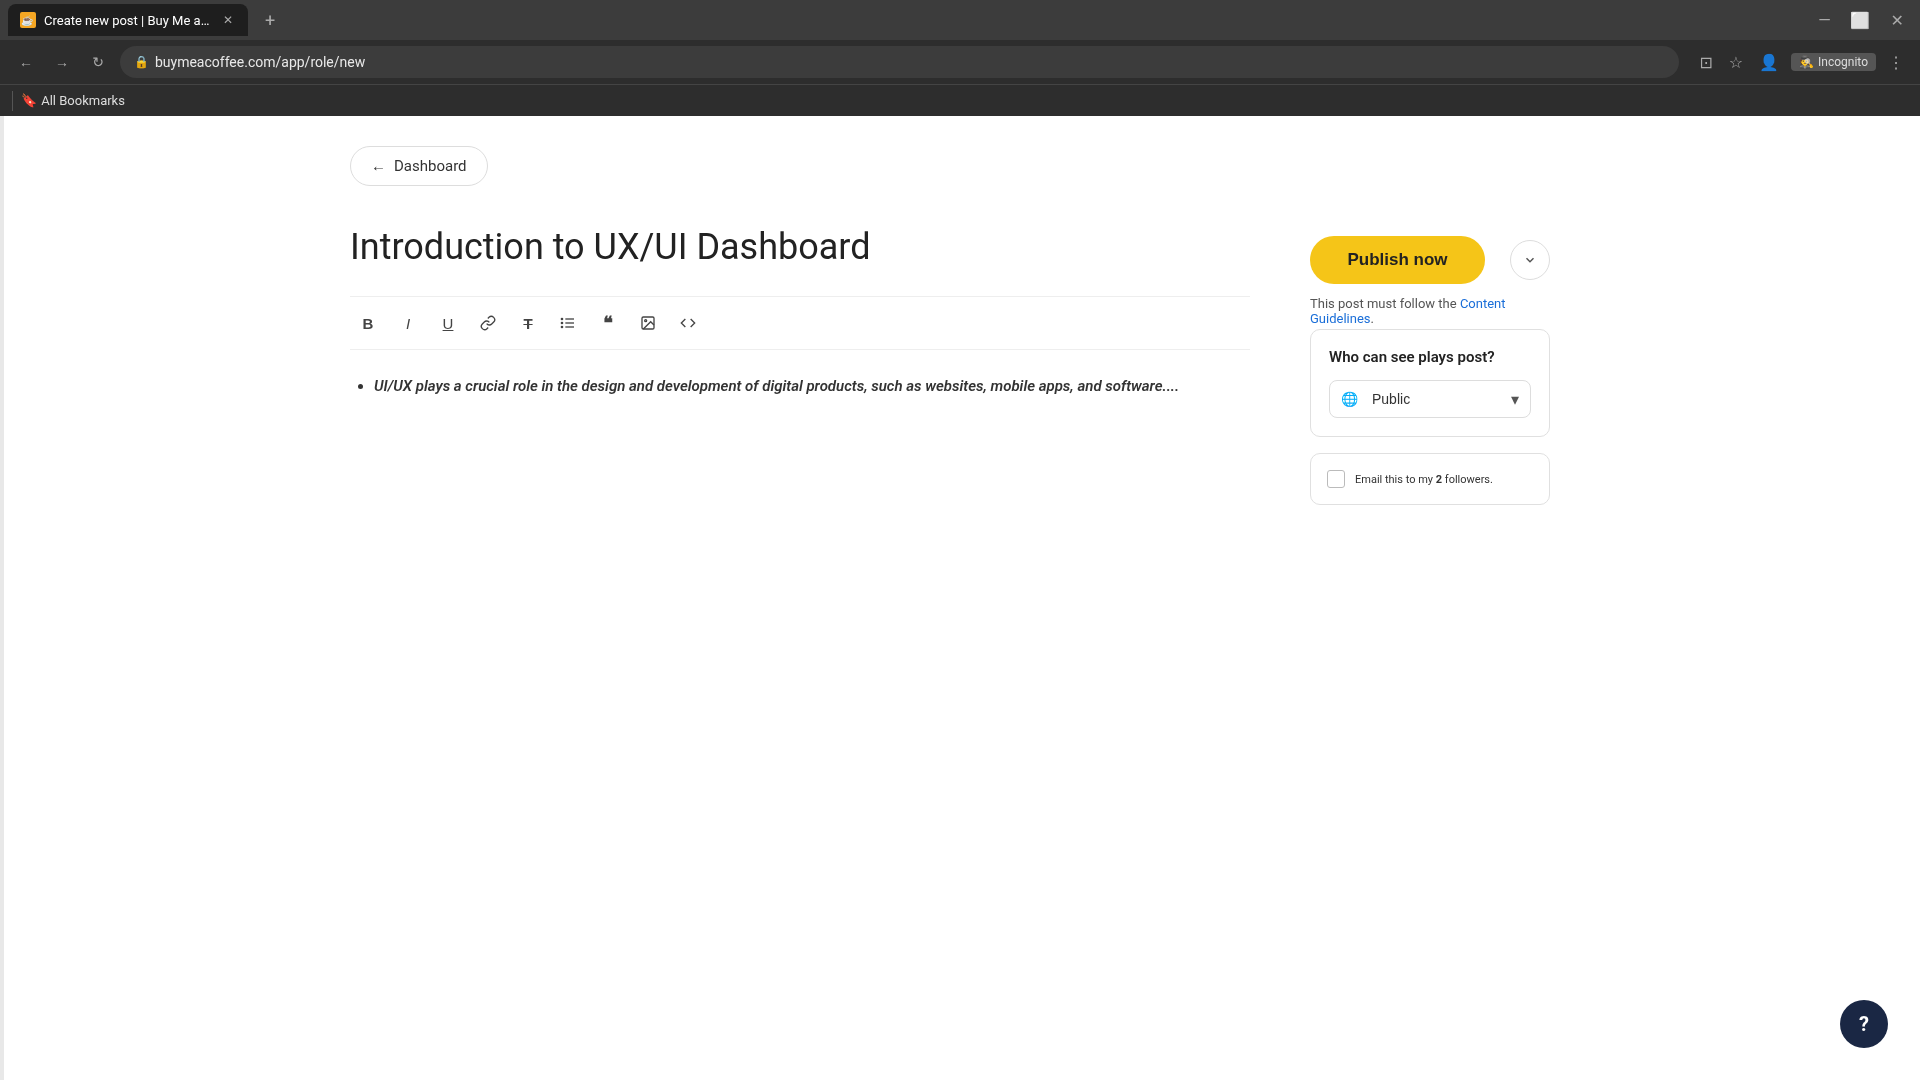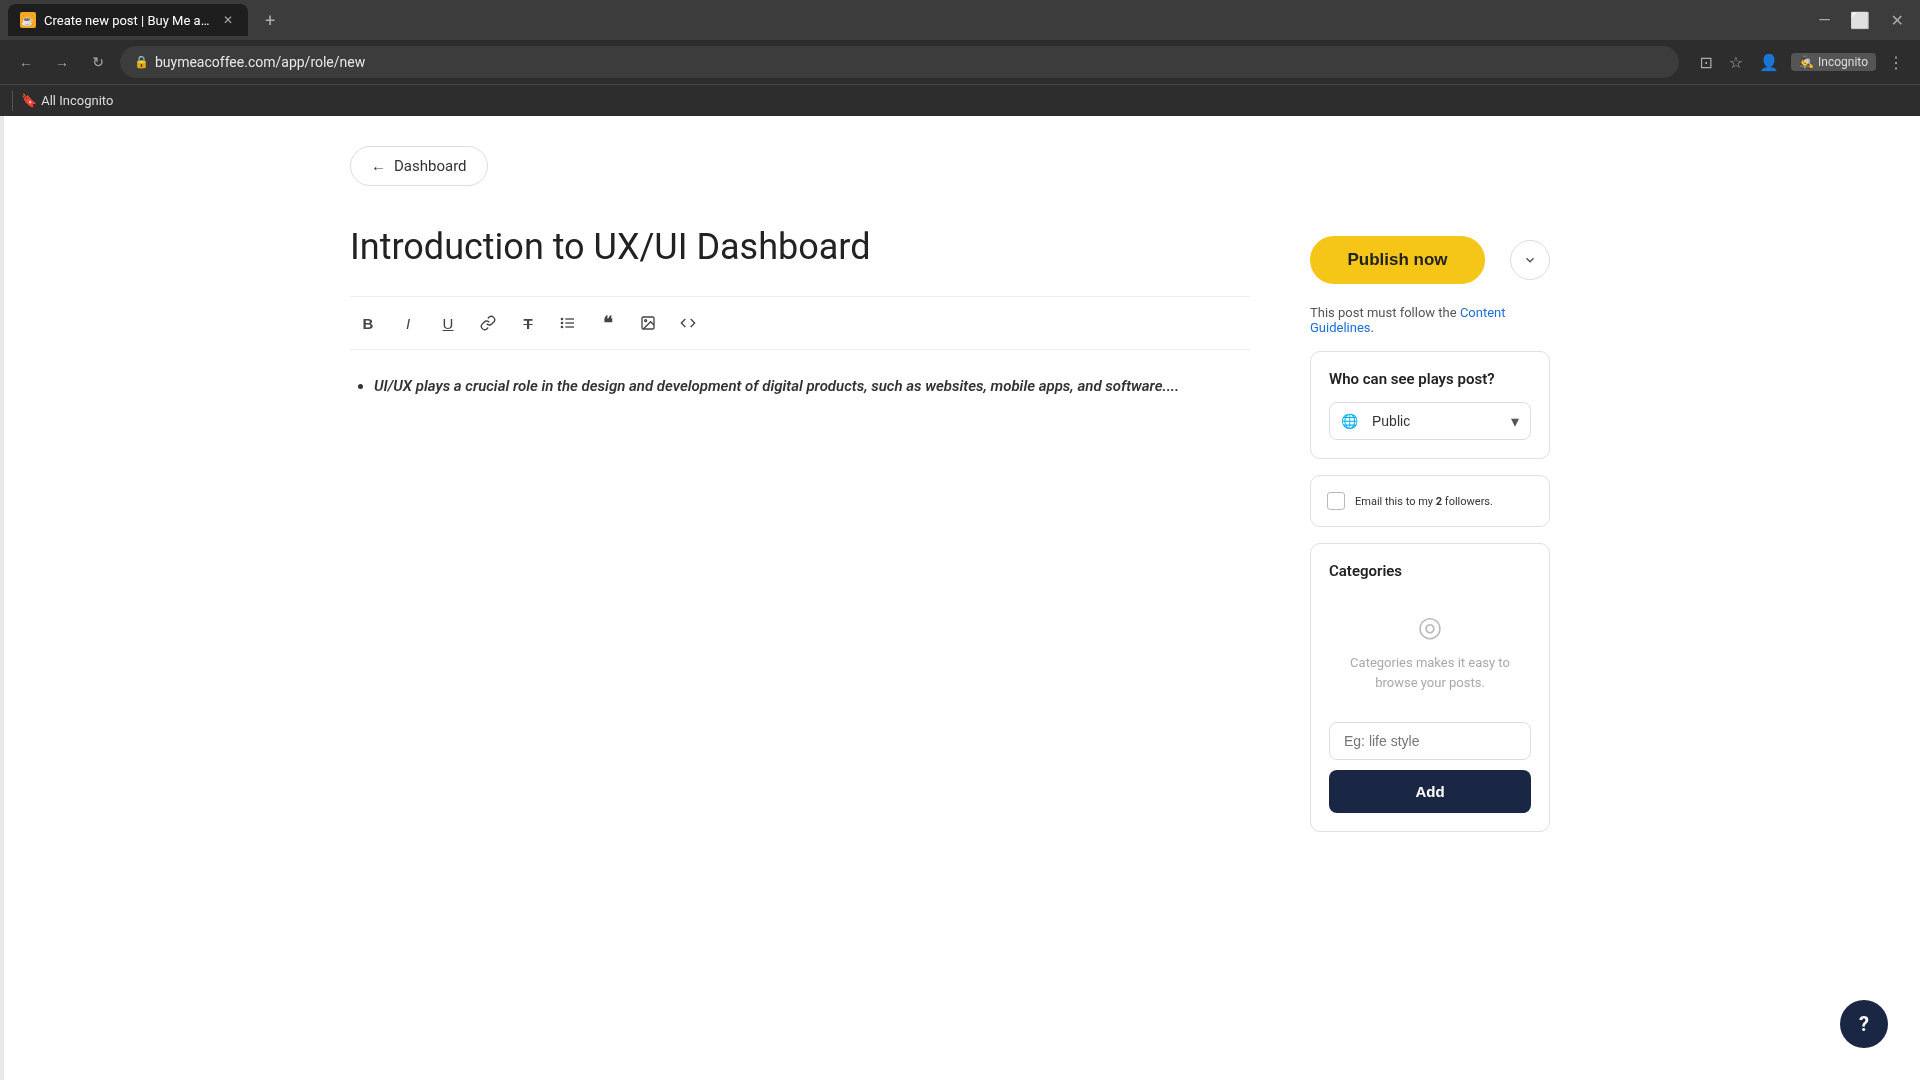--- a/index.html
+++ b/index.html
@@ -229,21 +229,21 @@
     .sidebar {
       width: 240px;
       flex-shrink: 0;
       padding-top: 10px;
     }
 
     .publish-row {
       display: flex;
       align-items: center;
       gap: 25px;
-      margin-bottom: 21px;
+      margin-bottom: 12px;
     }
     .publish-btn {
       flex: 1;
       background: #f5c518;
       border: none;
       border-radius: 24px;
       padding: 14px 0;
       font-size: 17px;
       font-weight: 600;
       color: #222;
@@ -256,21 +256,21 @@
       border-radius: 50%;
       display: flex; align-items: center; justify-content: center;
       cursor: pointer;
       color: #555;
       font-size: 14px;
     }
 
     .content-guidelines {
       font-size: 13px;
       color: #555;
-      margin-bottom: 16px;
+      margin-bottom: 3px;
     }
     .content-guidelines a { color: #1a6ed8; text-decoration: none; }
 
     .sidebar-section {
       border: 1.5px solid #e0e0e0;
       border-radius: 10px;
       padding: 18px;
       margin-bottom: 16px;
     }
 
@@ -440,21 +440,21 @@
         <span>Incognito</span>
       </div>
       <span class="browser-action-btn">⋮</span>
     </div>
   </div>
 
   <div class="bookmarks-bar">
     <div class="bookmarks-divider"></div>
     <div class="bookmark-item">
       <span>🔖</span>
-      <span>All Incognito</span>
+      <span>All Bookmarks</span>
     </div>
   </div>
 </div>
 
 <div class="page-content">
   <div class="left-bar"></div>
   <div class="container">
 
     
     <a href="#" class="dashboard-btn">
@@ -539,29 +539,18 @@
           </div>
         </div>
 
         <div class="email-row">
           <div class="email-checkbox"></div>
           <div class="email-label">
             <span>Email this to my </span><strong>2</strong><span> followers.</span>
           </div>
         </div>
 
-        <div class="categories-section">
-          <div class="section-title">Categories</div>
-          <div class="categories-empty">
-            <div class="categories-icon">◎</div>
-            <div class="categories-hint">
-              Categories makes it easy to<br>browse your posts.
-            </div>
-          </div>
-          <input class="categories-input" type="text" placeholder="Eg: life style" style="">
-          <button class="add-btn">Add</button>
-        </div>
       </div>
     </div>
   </div>
 </div>
 
 <div class="help-btn">?</div>
 
 </body></html>

